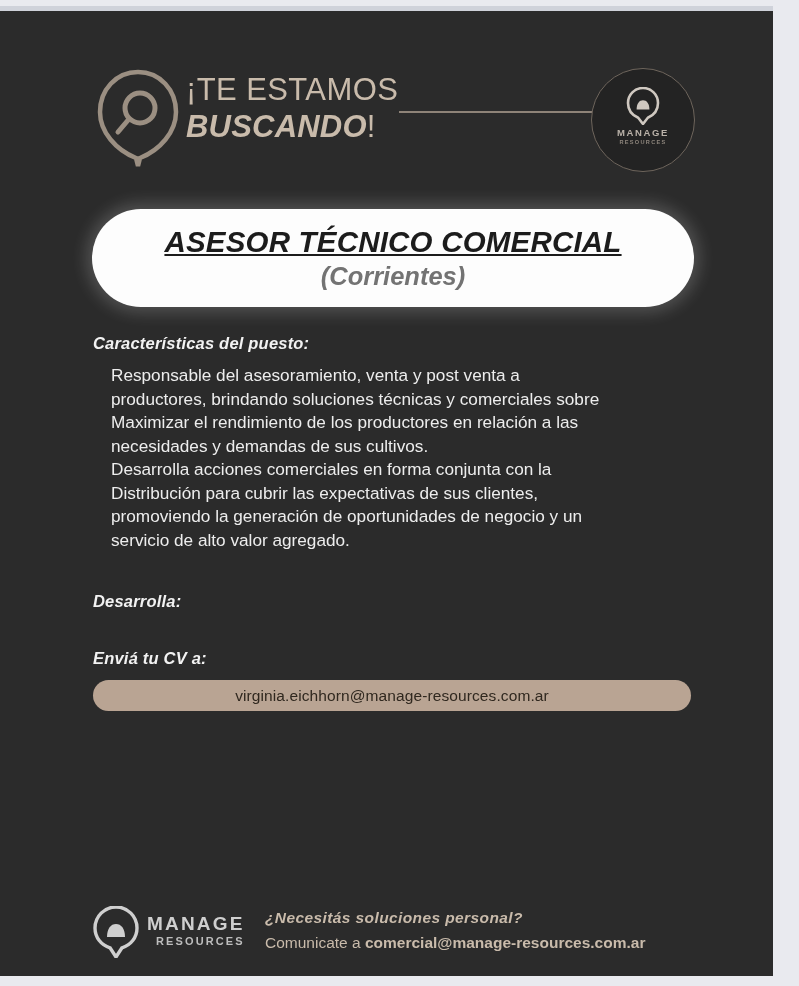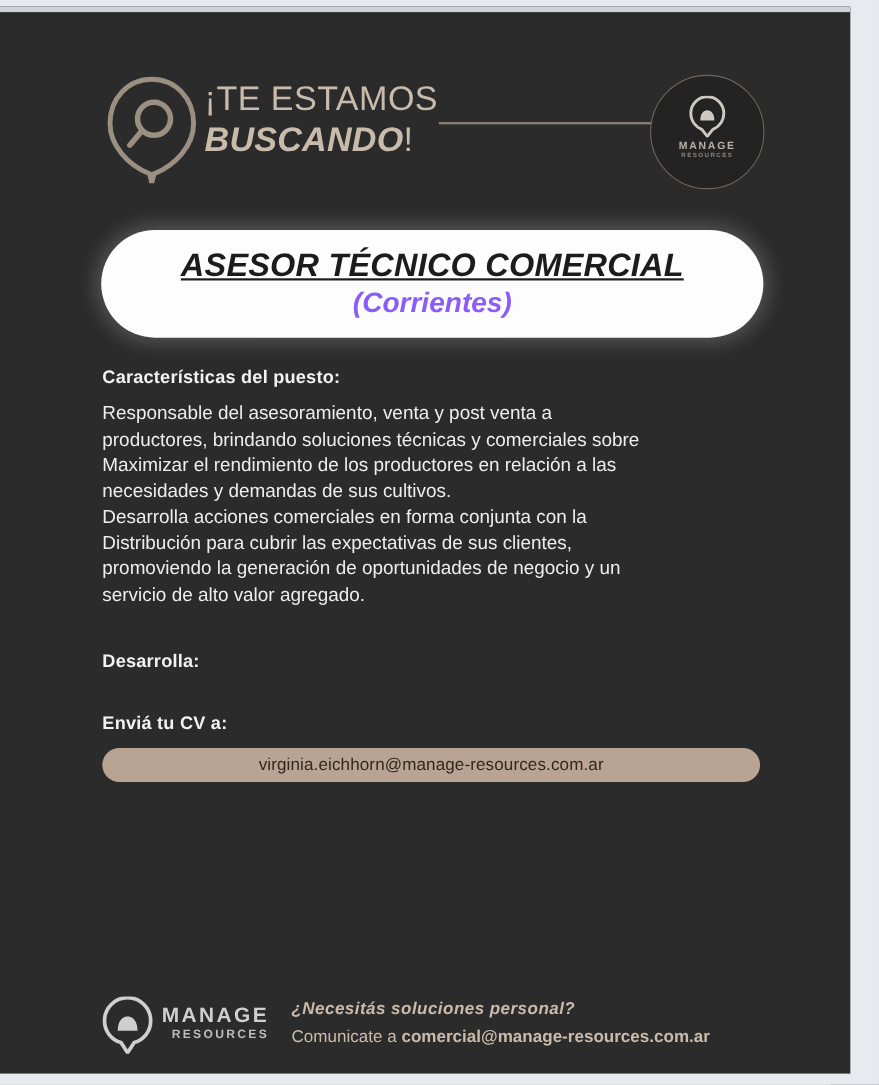--- a/index.html
+++ b/index.html
@@ -155,40 +155,41 @@
     color: #1c1c1c;
     letter-spacing: 0.2px;
     white-space: nowrap;
     text-decoration: underline;
   }
   .title-pill .t-sub {
     margin-top: 3px;
     font-size: 25.5px;
     font-weight: bold;
     font-style: italic;
-    color: #8b5cf6;
+    color: #737373;
     white-space: nowrap;
   }
 
   
   .body-wrap {
     position: absolute;
     left: 93px;
     top: 328px;
     width: 600px;
   }
   .sec-head {
     font-size: 16.5px;
     font-weight: bold;
+    font-style: italic;
     color: #f2f2f2;
     letter-spacing: 0.2px;
     margin: 0;
   }
   .para {
-    margin: 11px 0 0 0;
+    margin: 11px 0 0 18px;
     font-size: 17.2px;
     line-height: 23.5px;
     color: #ededed;
     font-weight: 300;
   }
   .para .ln { display: block; white-space: nowrap; }
 
   .req-head { margin-top: 40px; }
   .req-list {
     margin: 13px 0 0 0;

